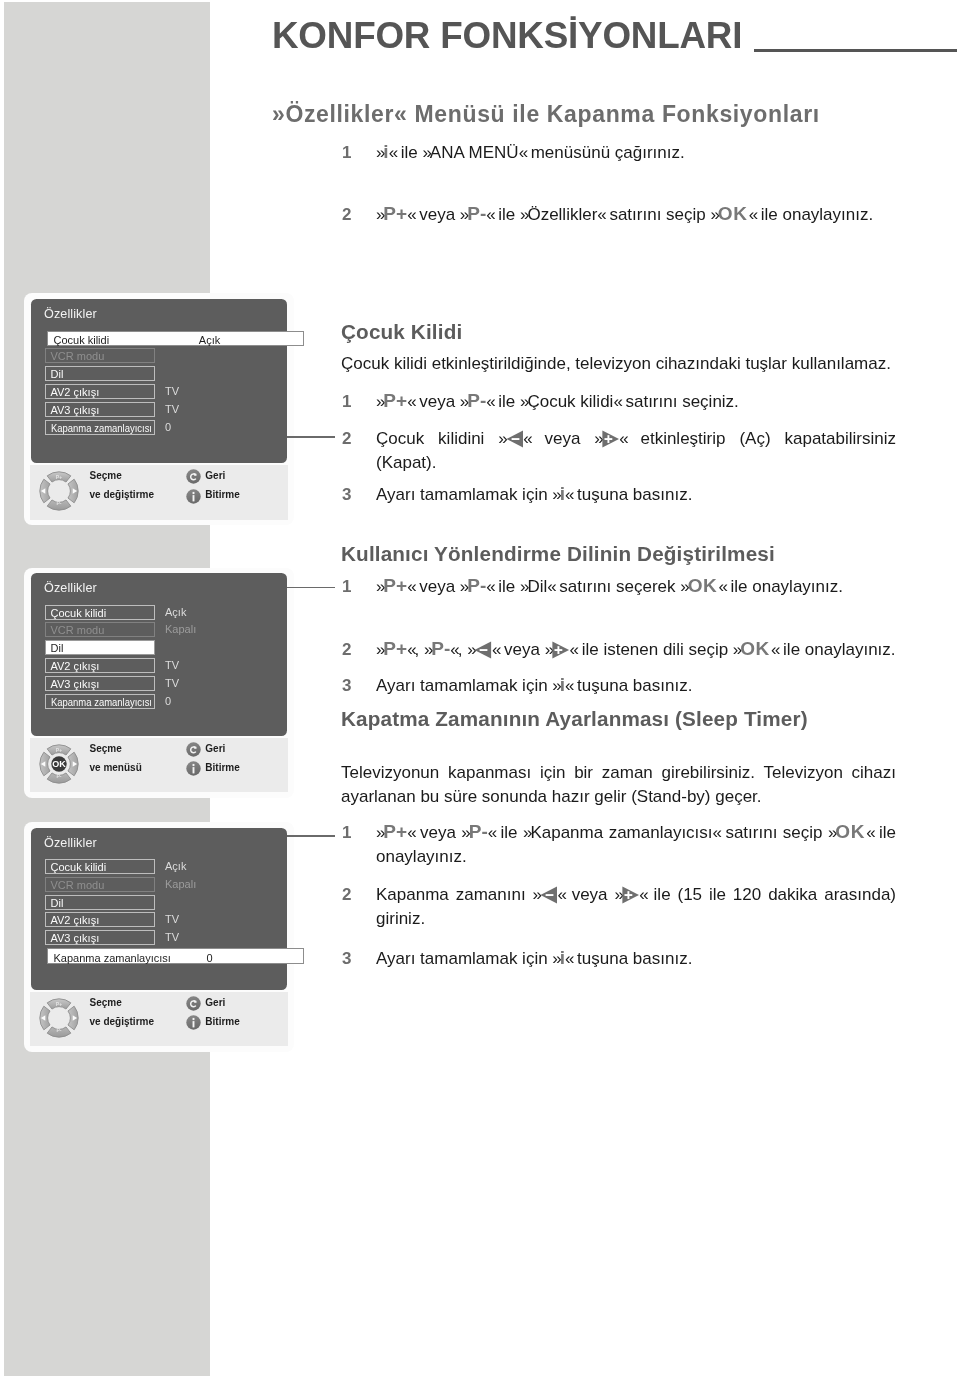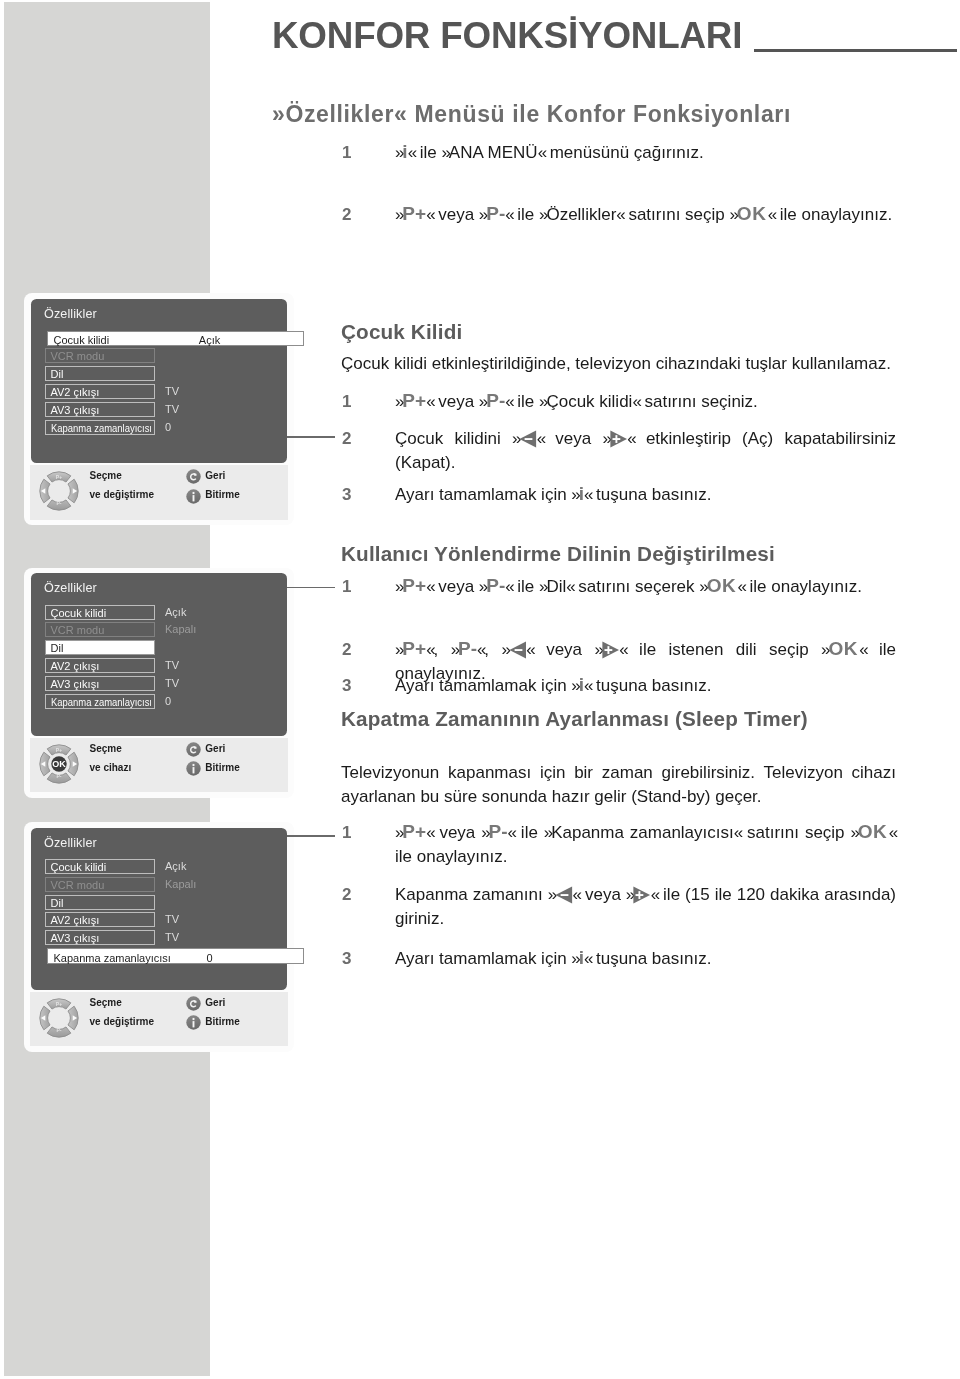--- a/index.html
+++ b/index.html
@@ -18,21 +18,21 @@
   .doc-title{position:absolute;left:272px;top:18px;font-size:36.8px;font-weight:bold;
              color:#555555;letter-spacing:-.2px;line-height:1;white-space:nowrap;}
   .title-rule{position:absolute;left:754px;top:49px;width:203px;height:3px;background:#555555;}
   .subtitle{position:absolute;left:272px;top:103px;font-size:23px;font-weight:bold;
             color:#6d6d6d;letter-spacing:.64px;line-height:1;white-space:nowrap;}
   .h2{font-size:20.7px;font-weight:bold;color:#5c5c5c;letter-spacing:.15px;line-height:1;}
   .para{position:absolute;left:341px;width:555px;font-size:17px;color:#1b1b1b;
         line-height:24px;text-align:justify;}
   .step{position:absolute;left:341px;width:555px;font-size:17px;color:#1b1b1b;line-height:24px;}
   .step .num{position:absolute;left:1px;top:0;width:26px;font-weight:bold;color:#6d6d6d;font-size:17px;}
-  .step .txt{display:block;margin-left:54px;text-align:justify;}
+  .step .txt{display:block;margin-left:35px;text-align:justify;}
   .step .txt.nj{text-align:left;}
   .sub{display:block;margin-left:35px;}
   .key,.key-ok,.key-i{display:inline-block;line-height:0;height:12px;vertical-align:baseline;}
   .key{color:#787878;font-weight:bold;font-size:19px;letter-spacing:0px;}
   .key-ok{color:#787878;font-weight:bold;font-size:19px;letter-spacing:0.5px;margin-right:1.3px;}
   .key-i{color:#787878;font-weight:bold;font-size:19px;}
   .gq{letter-spacing:-2.1px;}
   .warn{font-weight:bold;color:#6d6d6d;font-size:17px;}
   .gl{display:inline-block;vertical-align:-4px;line-height:0;height:18px;}
 
@@ -60,21 +60,21 @@
 </head>
 <body>
 
 <div class="page">
 
   <div class="sidebar"></div>
   <div class="pagenum">20</div>
 
   <div class="doc-title">KONFOR FONKSİYONLARI</div>
   <div class="title-rule"></div>
-  <div class="subtitle">»Özellikler« Menüsü ile Konfor Fonksiyonları</div>
+  <div class="subtitle">»Özellikler« Menüsü ile Kapanma Fonksiyonları</div>
 
   <div id="content">
       <div class="step" style="top:141px">
         <span class="num">1</span>
         <span class="txt nj"><span class="gq">»</span><span class="key-i">i</span><span class="gq">«</span> ile <span class="gq">»</span>ANA MENÜ<span class="gq">«</span> menüsünü çağırınız.</span>
       </div>
       <div class="step" style="top:203px">
         <span class="num">2</span>
         <span class="txt nj"><span class="gq">»</span><span class="key">P+</span><span class="gq">«</span> veya <span class="gq">»</span><span class="key">P-</span><span class="gq">«</span> ile <span class="gq">»</span>Özellikler<span class="gq">«</span> satırını seçip <span class="gq">»</span><span class="key-ok">OK</span><span class="gq">«</span> ile onaylayınız.</span>
       </div>
@@ -270,21 +270,21 @@
             <path d="M35.13 8.18 A19.2 19.2 0 0 1 35.13 31.82 L28.98 27.02 A11.4 11.4 0 0 0 28.98 12.98 Z" fill="url(#wgs1)" stroke="#8d8d8d" stroke-width=".9"></path>
             <path d="M4.87 31.82 A19.2 19.2 0 0 1 4.87 8.18 L11.02 12.98 A11.4 11.4 0 0 0 11.02 27.02 Z" fill="url(#wgs1)" stroke="#8d8d8d" stroke-width=".9"></path>
             <path d="M6.3 17.2 L1.9 20 L6.3 22.8 Z" fill="#fbfbfb"></path>
             <path d="M33.7 17.2 L38.1 20 L33.7 22.8 Z" fill="#fbfbfb"></path>
             <text x="20" y="8.4" text-anchor="middle" font-family="Liberation Sans,sans-serif" font-weight="bold" font-size="5" fill="#e3e3e3">P+</text>
             <text x="20" y="34.1" text-anchor="middle" font-family="Liberation Sans,sans-serif" font-weight="bold" font-size="5" fill="#e3e3e3">P-</text>
             <circle cx="20" cy="20" r="7.7" fill="#3a3a3a"></circle>
             <text x="20" y="23.4" text-anchor="middle" font-family="Liberation Sans,sans-serif" font-weight="bold" font-size="9" fill="#ffffff">OK</text>
           </svg></span>
         <span class="ltxt" style="left:60px;top:6.4px">Seçme</span>
-        <span class="ltxt" style="left:60px;top:25.4px">ve cihazı</span>
+        <span class="ltxt" style="left:60px;top:25.4px">ve menüsü</span>
         <span style="position:absolute;left:156.7px;top:4px"><svg width="15" height="15" viewBox="0 0 15 15">
             <defs>
               <linearGradient id="bgr1" x1="0" y1="0" x2="0.3" y2="1">
                 <stop offset="0" stop-color="#8a8a8a"></stop>
                 <stop offset="1" stop-color="#6b6b6b"></stop>
               </linearGradient>
             </defs>
             <circle cx="7.5" cy="7.5" r="7.2" fill="url(#bgr1)"></circle>
             <path d="M10.2 6.6 A2.9 2.9 0 1 0 9.9 9.6" fill="none" stroke="#f2f2f2" stroke-width="1.5" stroke-linecap="butt"></path>
             <path d="M7.4 3.9 L10.9 5.0 L8.4 7.0 Z" fill="#f2f2f2"></path>

